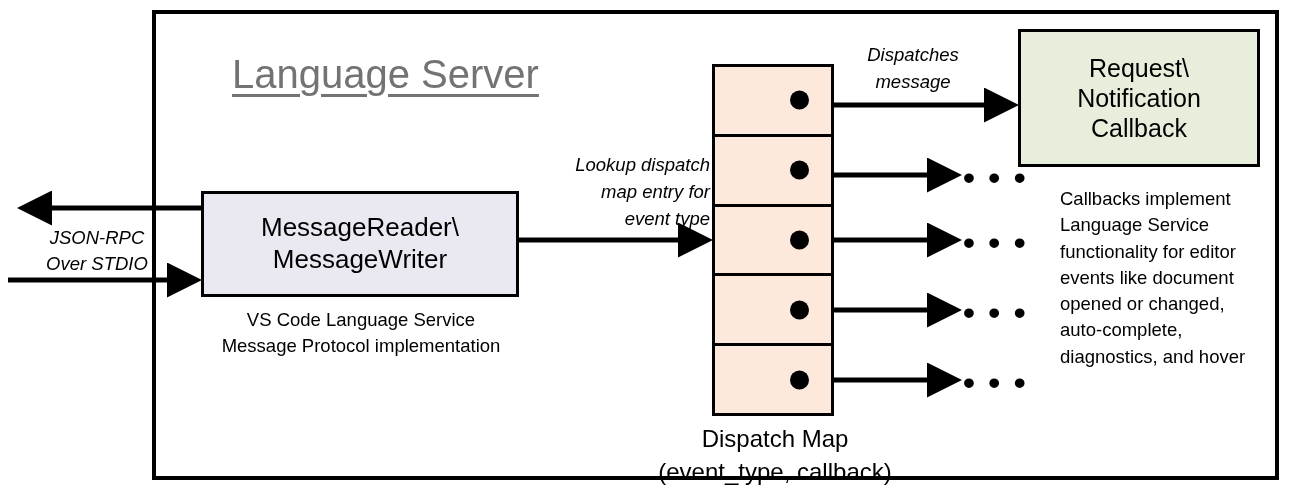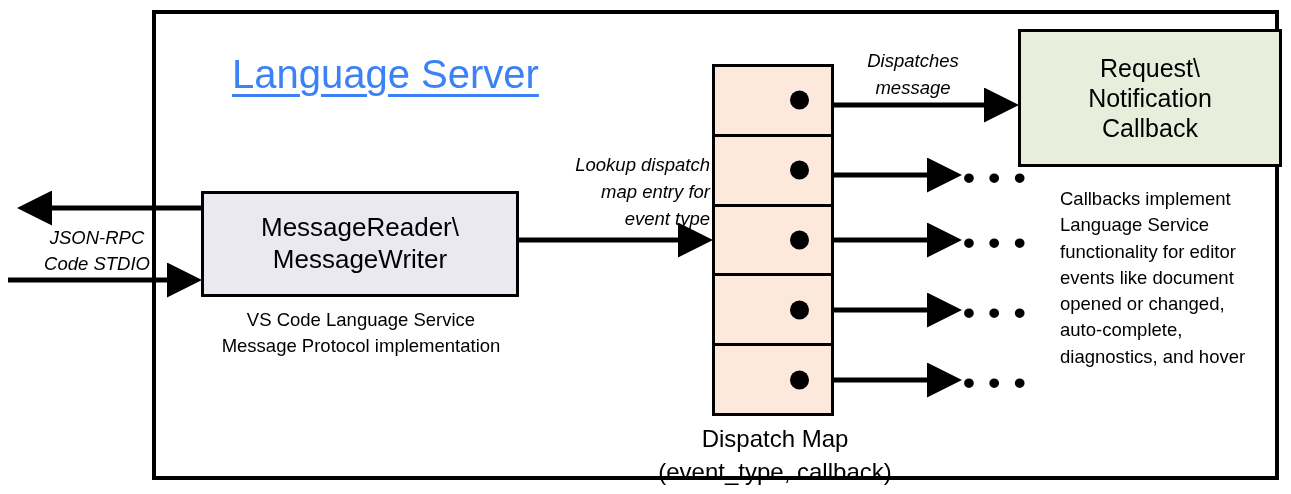--- a/index.html
+++ b/index.html
@@ -32,21 +32,21 @@
     background: transparent;
   }
 
   
   #server-title {
     left: 232px;
     top: 52px;
     font-size: 40px;
     line-height: 1.12;
     letter-spacing: 0px;
-    color: #3b82f6;
+    color: #737373;
     white-space: nowrap;
     text-decoration: underline;
     text-underline-offset: 6px;
     text-decoration-thickness: 3px;
   }
 
   
   #mrw-box {
     left: 201px;
     top: 191px;
@@ -95,21 +95,21 @@
     text-align: right;
     font-style: italic;
     font-size: 18.5px;
     line-height: 1.45;
     white-space: pre-line;
   }
 
   
   #dispatch-msg-label {
     left: 833px;
-    top: 48px;
+    top: 42px;
     width: 160px;
     text-align: center;
     font-style: italic;
     font-size: 18.5px;
     line-height: 1.45;
     white-space: pre-line;
   }
 
   
   #dispatch-map {
@@ -147,21 +147,21 @@
     text-align: center;
     font-size: 24px;
     line-height: 1.38;
     white-space: pre-line;
   }
 
   
   #callback-box {
     left: 1018px;
     top: 29px;
-    width: 264px;
+    width: 242px;
     height: 138px;
     background: #e8eedc;
     border: 3px solid #000000;
     box-sizing: border-box;
     display: flex;
     align-items: center;
     justify-content: center;
   }
   #callback-box .boxtext {
     font-size: 25px;
@@ -243,21 +243,21 @@
   <div id="server-title" class="abs">Language Server</div>
 
   <div id="mrw-box" class="abs">
     <div class="boxtext">MessageReader\
 MessageWriter</div>
   </div>
   <div id="mrw-caption" class="abs">VS Code Language Service
 Message Protocol implementation</div>
 
   <div id="jsonrpc-label" class="abs">JSON-RPC
-Code STDIO</div>
+Over STDIO</div>
 
   <div id="lookup-label" class="abs">Lookup dispatch
 map entry for
 event type</div>
 
   <div id="dispatch-msg-label" class="abs">Dispatches
 message</div>
 
   <div id="dispatch-map" class="abs">
     <div class="map-row">

